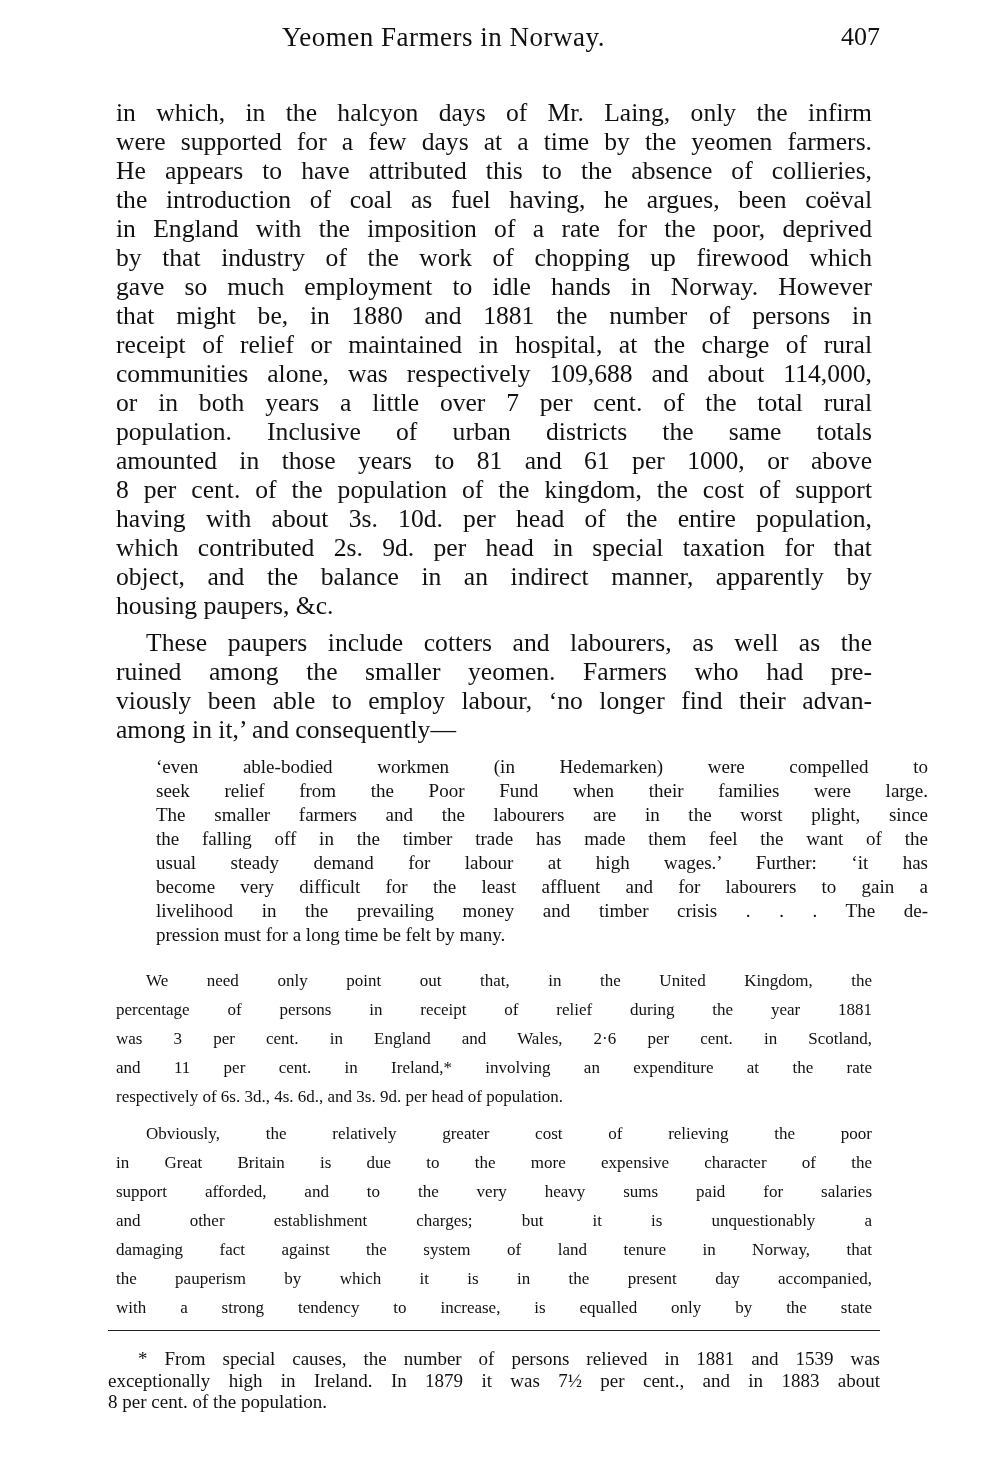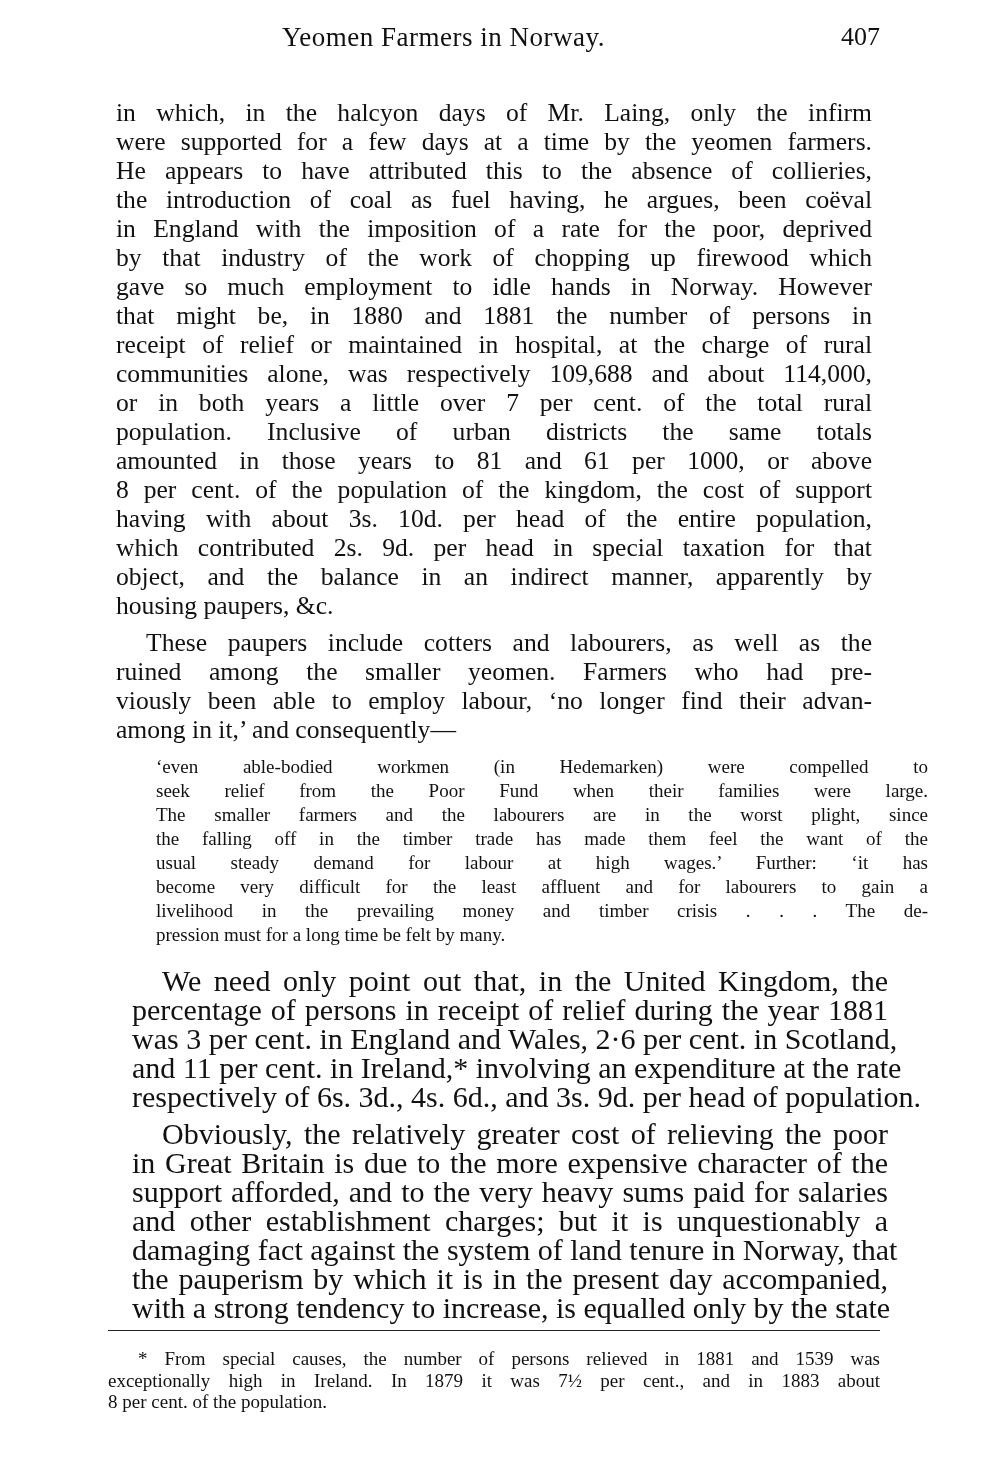--- a/index.html
+++ b/index.html
@@ -5,21 +5,21 @@
   html, body { margin: 0; padding: 0; background: #ffffff; }
   body { width: 1000px; height: 1481px; position: relative; overflow: hidden; color: #111; font-family: "Liberation Serif", "DejaVu Serif", serif; }
   .header { position: absolute; top: 22px; left: 108px; width: 772px; height: 36px; }
   .running-title { position: absolute; left: 174px; top: 0; font-size: 27px; letter-spacing: 0.5px; }
   .page-number { position: absolute; right: 0; top: 0; font-size: 26px; }
   .body-text { position: absolute; left: 108px; top: 90px; width: 772px; font-size: 25.6px; line-height: 29px; text-align: justify; }
   .para { margin: 8px; text-align: justify; text-align-last: left; }
   .line { display: block; text-align: justify; text-align-last: justify; white-space: nowrap; }
   .line.last { text-align-last: left; }
   .quote { position: absolute; left: 108px; top: 755px; width: 772px; font-size: 19px; line-height: 24px; margin-left: 48px; }
-  .p2 { position: absolute; left: 124px; top: 958px; width: 772px; font-size: 30px; line-height: 29px; }
+  .p2 { position: absolute; left: 108px; top: 958px; width: 772px; font-size: 17px; line-height: 29px; }
   .rule { position: absolute; left: 108px; top: 1330px; width: 772px; height: 0; border-top: 1.3px solid #222; }
   .footnote { position: absolute; left: 108px; top: 1348px; width: 772px; font-size: 19px; line-height: 21.5px; }
 </style>
 </head>
 <body>
 
 <div class="header">
   <span class="running-title">Yeomen Farmers in Norway.</span>
   <span class="page-number">407</span>
 </div>

